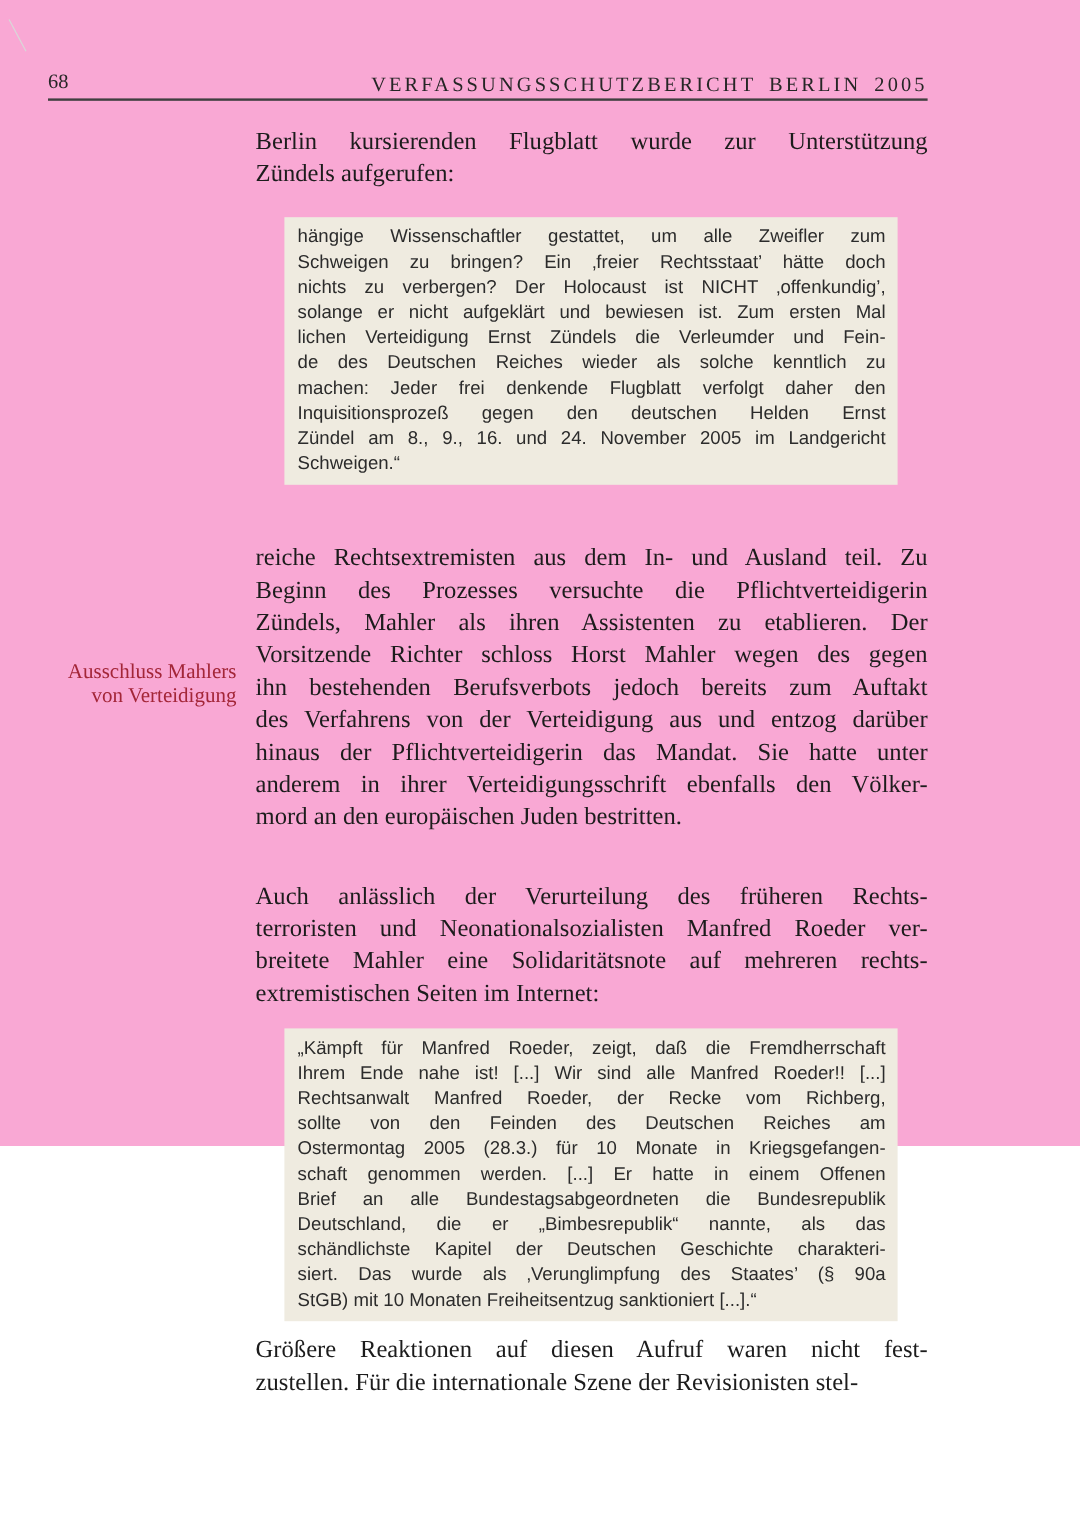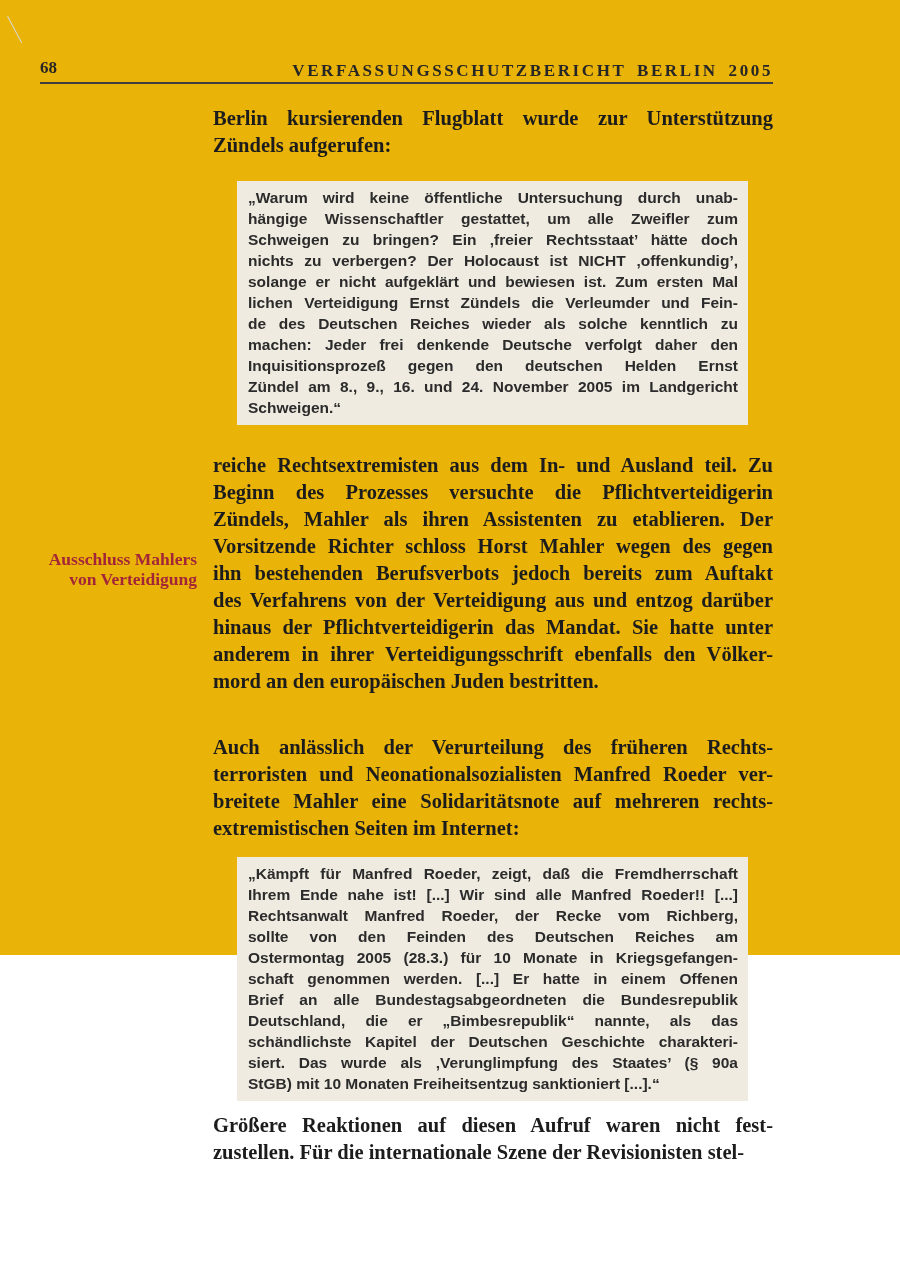--- a/index.html
+++ b/index.html
@@ -7,22 +7,21 @@
     padding: 0;
     width: 900px;
     height: 1273px;
     background: #ffffff;
     overflow: hidden;
   }
   .page {
     position: relative;
     width: 900px;
     height: 955px;
-    background: #eab308;
-    font-weight: bold;
+    background: #f9a8d4;
   }
 
   
   .page-number {
     position: absolute;
     left: 40px;
     top: 58px;
     font-family: "Liberation Serif", serif;
     font-size: 17px;
     color: #262626;
@@ -133,28 +132,27 @@
   <div class="header-title">VERFASSUNGSSCHUTZBERICHT BERLIN 2005</div>
 
   <div class="header-rule"></div>
 
   <div class="para" id="para-intro">
       <div class="line">Berlin kursierenden Flugblatt wurde zur Unterstützung</div>
       <div class="line last">Zündels aufgerufen:</div>
     </div>
 
   <div class="quote" id="quote-zundel">
-      <div class="line">„Warum wird keine öffentliche Untersuchung durch unab-</div>
       <div class="line">hängige Wissenschaftler gestattet, um alle Zweifler zum</div>
       <div class="line">Schweigen zu bringen? Ein ‚freier Rechtsstaat’ hätte doch</div>
       <div class="line">nichts zu verbergen? Der Holocaust ist NICHT ‚offenkundig’,</div>
       <div class="line">solange er nicht aufgeklärt und bewiesen ist. Zum ersten Mal</div>
       <div class="line">lichen Verteidigung Ernst Zündels die Verleumder und Fein-</div>
       <div class="line">de des Deutschen Reiches wieder als solche kenntlich zu</div>
-      <div class="line">machen: Jeder frei denkende Deutsche verfolgt daher den</div>
+      <div class="line">machen: Jeder frei denkende Flugblatt verfolgt daher den</div>
       <div class="line">Inquisitionsprozeß gegen den deutschen Helden Ernst</div>
       <div class="line">Zündel am 8., 9., 16. und 24. November 2005 im Landgericht</div>
       <div class="line last">Schweigen.“</div>
     </div>
 
   <div class="para" id="para-after">
       <div class="line">reiche Rechtsextremisten aus dem In- und Ausland teil. Zu</div>
       <div class="line">Beginn des Prozesses versuchte die Pflichtverteidigerin</div>
       <div class="line">Zündels, Mahler als ihren Assistenten zu etablieren. Der</div>
       <div class="line">Vorsitzende Richter schloss Horst Mahler wegen des gegen</div>

